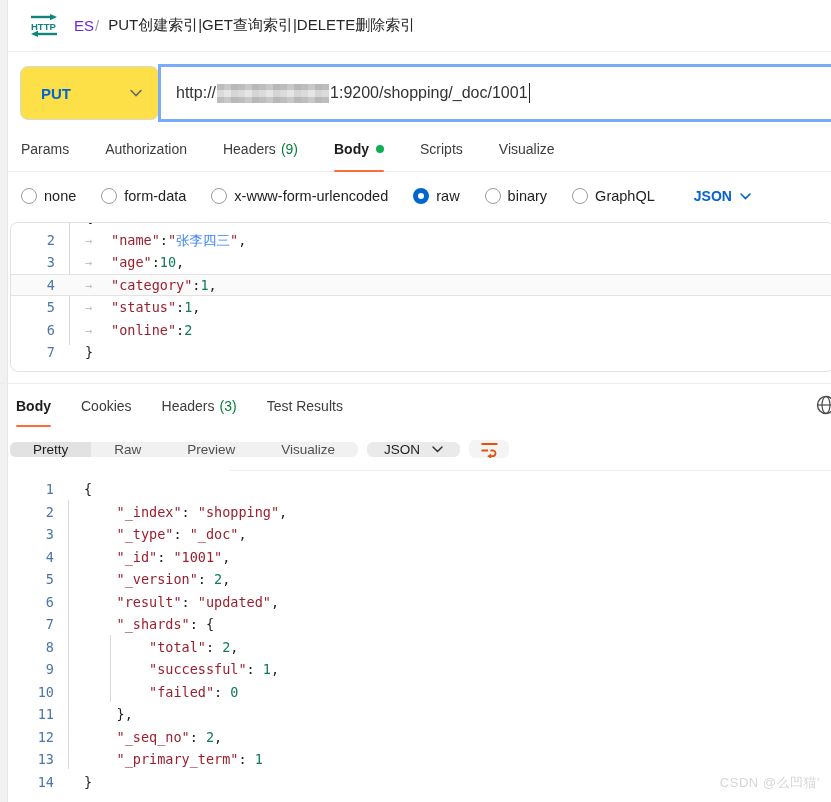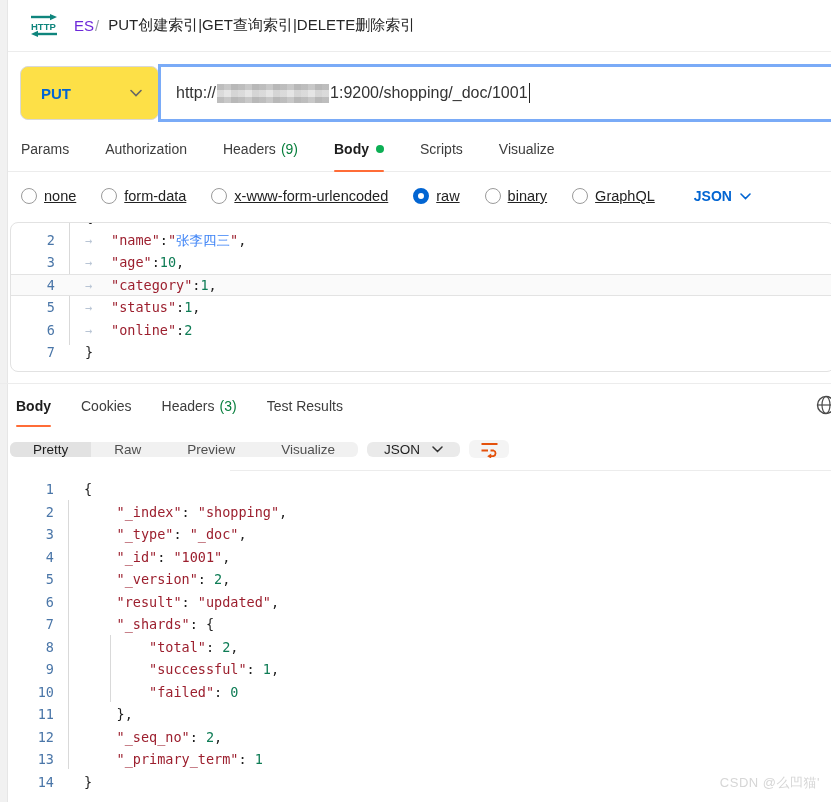--- a/index.html
+++ b/index.html
@@ -34,21 +34,21 @@
             gap:36px;padding-left:13px;border-bottom:1px solid #ececec;box-sizing:border-box;}
   .tab{position:relative;font-size:14px;color:#3d3d3d;height:100%;display:flex;align-items:center;gap:5px;cursor:pointer;}
   .tab .count{color:#077e3c;}
   .tab.active{color:#1d1d1d;font-weight:700;}
   .tab.active::after{content:"";position:absolute;left:0;right:0;bottom:-1px;height:2px;background:#ff6c37;border-radius:2px;}
   .dot{width:8px;height:8px;border-radius:50%;background:#0caf54;margin-left:2px;}
 
   
   .body-type-row{position:absolute;left:8px;top:172px;right:0;height:48px;display:flex;align-items:center;
                  gap:25px;padding-left:13px;box-sizing:border-box;}
-  .radio-item{display:flex;align-items:center;gap:7px;font-size:14.5px;color:#222;cursor:pointer;text-decoration:underline;}
+  .radio-item{display:flex;align-items:center;gap:7px;font-size:14.5px;color:#222;cursor:pointer;}
   .radio{width:16px;height:16px;border-radius:50%;border:1.5px solid #9b9b9b;box-sizing:border-box;background:#fff;}
   .radio.checked{border:5px solid #0265d2;}
   .lang-link{display:flex;align-items:center;gap:8px;color:#0265d2;font-size:14px;font-weight:700;margin-left:14px;cursor:pointer;}
 
   
   .editor{position:absolute;font-family:"DejaVu Sans Mono",monospace;font-size:13.5px;background:#fff;}
   .req-editor{left:10px;top:222px;right:-4px;height:150px;border:1px solid #e2e2e2;border-radius:8px;overflow:hidden;box-sizing:border-box;}
   .req-editor .code{margin-top:-17px;}
   .res-editor{left:10px;top:471px;right:0;bottom:0;overflow:hidden;}
   .res-editor .code{padding-top:7px;}

